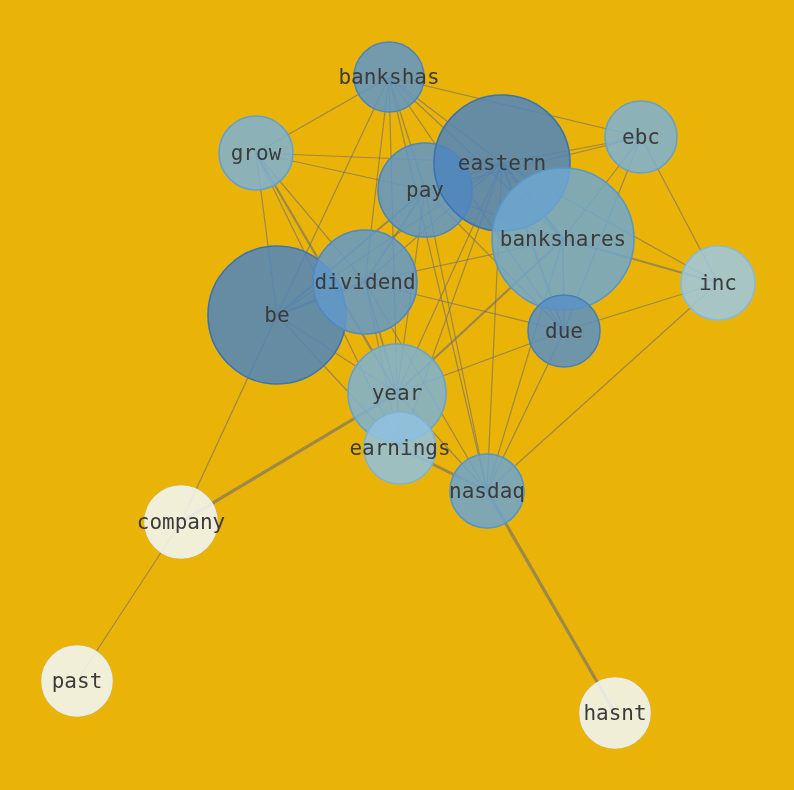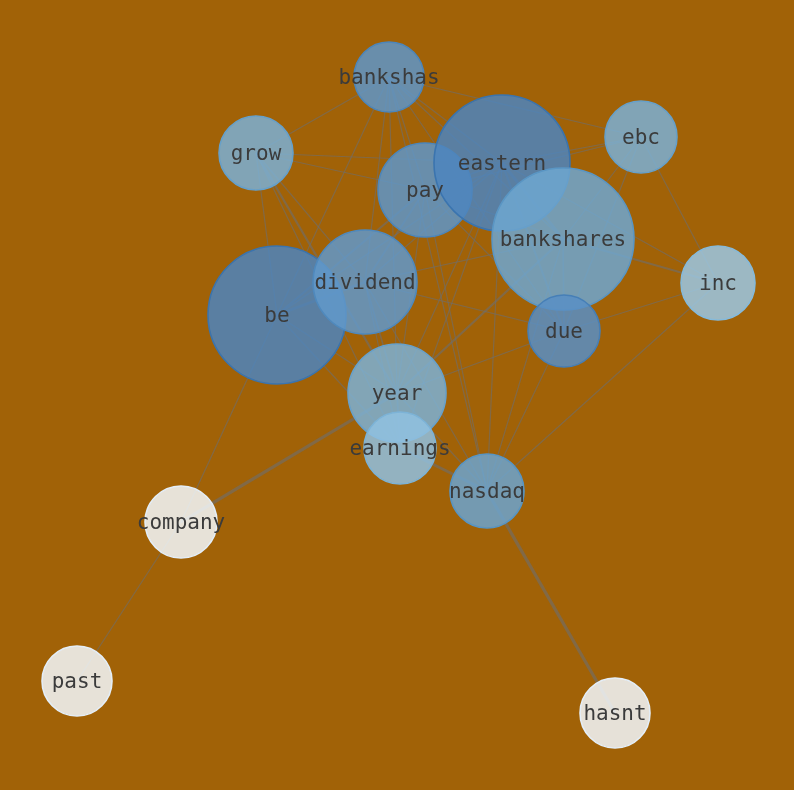--- a/index.html
+++ b/index.html
@@ -5,21 +5,21 @@
   html, body {
     margin: 0;
     padding: 0;
     background: #ffffff;
     font-family: "DejaVu Sans Mono", "Liberation Mono", monospace;
   }
   .figure-wrap {
     position: relative;
     width: 794px;
     height: 790px;
-    background: #a16207;
+    background: #eab308;
     overflow: hidden;
   }
   svg { display: block; }
   .node-label {
     font-family: "DejaVu Sans Mono", "Liberation Mono", monospace;
     pointer-events: none;
   }
 </style>
 </head>
 <body>

